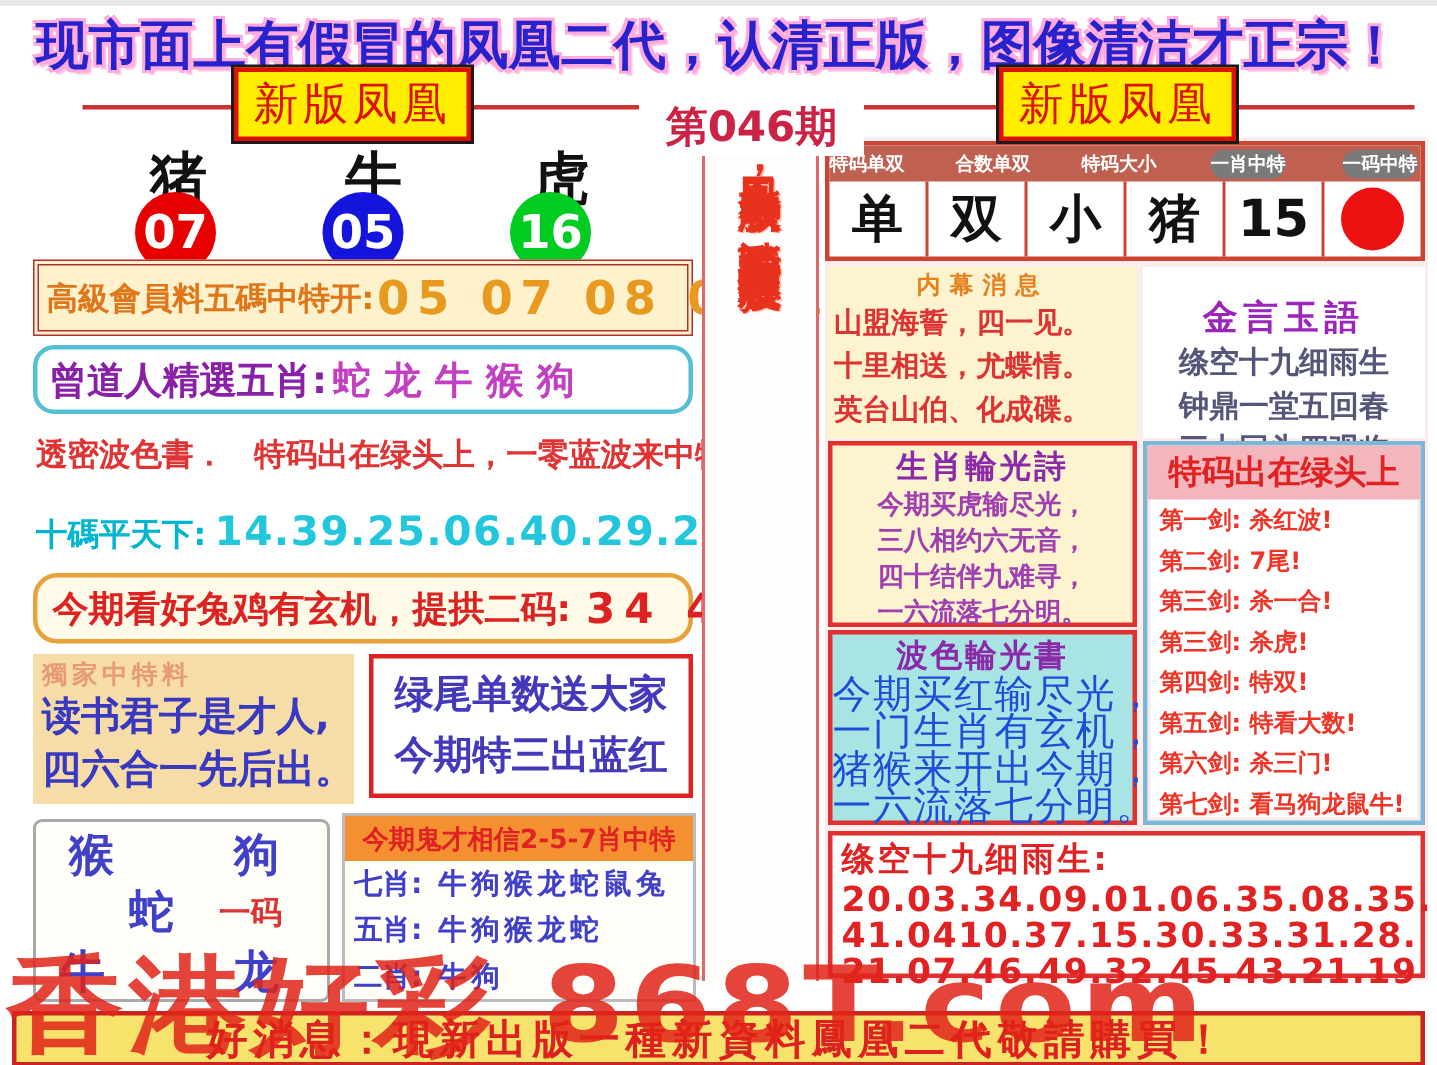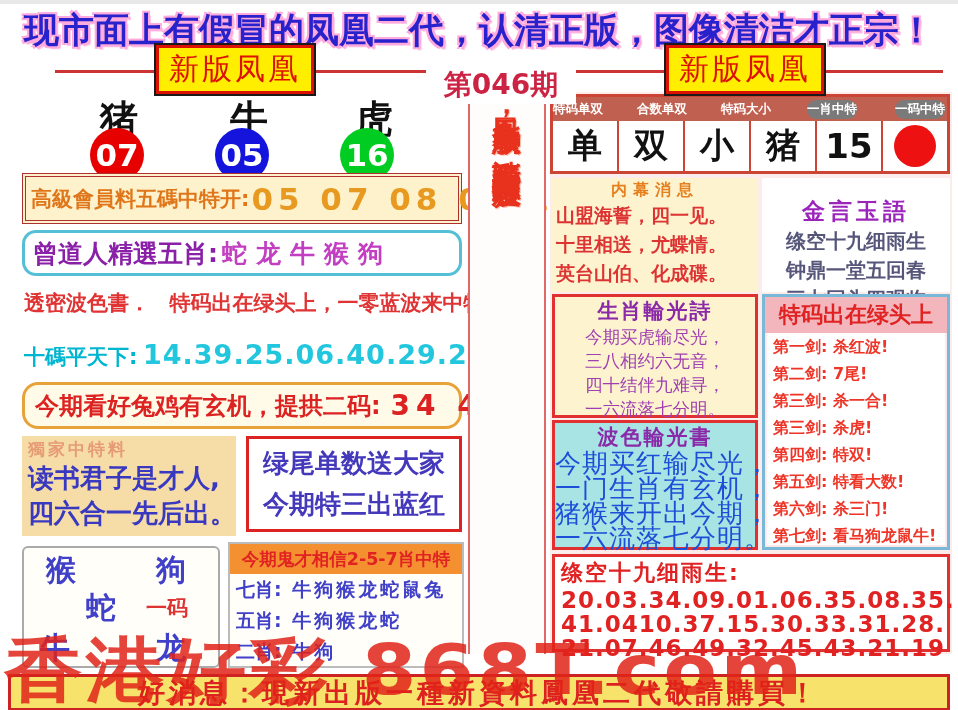--- a/index.html
+++ b/index.html
@@ -103,21 +103,21 @@
   .neimu-header { text-align:center; color:#e6801e; font-size:16px; font-weight:bold; letter-spacing:6px; }
   .neimu-line { color:#dd3333; font-size:19px; font-weight:bold; line-height:29px; white-space:nowrap; }
 
   .jinyan-box { position:absolute; left:212px; top:86px; width:188px; height:114px; background:#fff; text-align:center; padding-top:18px; }
   .jinyan-header { color:#9b25bb; font-size:23px; font-weight:bold; letter-spacing:4px; }
   .jinyan-line { color:#56567a; font-size:20px; font-weight:bold; line-height:29px; white-space:nowrap; }
 
   .sxpoem-box { position:absolute; left:2px; top:202px; width:206px; height:124px; background:#fdf3cf;
     border:3px solid #e03030; text-align:center; }
   .sxpoem-header { color:#8a2aa8; font-size:21px; font-weight:bold; letter-spacing:2px; }
-  .sxpoem-line { color:#a03fb0; font-size:17.5px; font-weight:normal; line-height:24px; white-space:nowrap; }
+  .sxpoem-line { color:#a03fb0; font-size:17.5px; font-weight:bold; line-height:24px; white-space:nowrap; }
 
   .bspoem-box { position:absolute; left:2px; top:328px; width:206px; height:130px; background:#a8e4e4;
     border:3px solid #e03030; text-align:center; }
   .bspoem-header { color:#8a2aa8; font-size:21px; font-weight:bold; letter-spacing:2px; }
   .bspoem-line { color:#1d4ed8; font-size:26px; font-weight:normal; line-height:25px; letter-spacing:1px; white-space:nowrap; }
 
   .swords-box { position:absolute; left:212px; top:202px; width:188px; height:256px; background:#fff;
     border:3px solid #7ab8d8; box-shadow:inset 0 0 0 2px #fbe8ea; }
   .swords-header { background:#f2b6bc; color:#e02222; font-size:22px; font-weight:bold; text-align:center; padding:3px 0; white-space:nowrap; }
   .sword-line { color:#ee3528; font-size:16px; font-weight:bold; line-height:27px; padding:0 8px; white-space:nowrap; }

